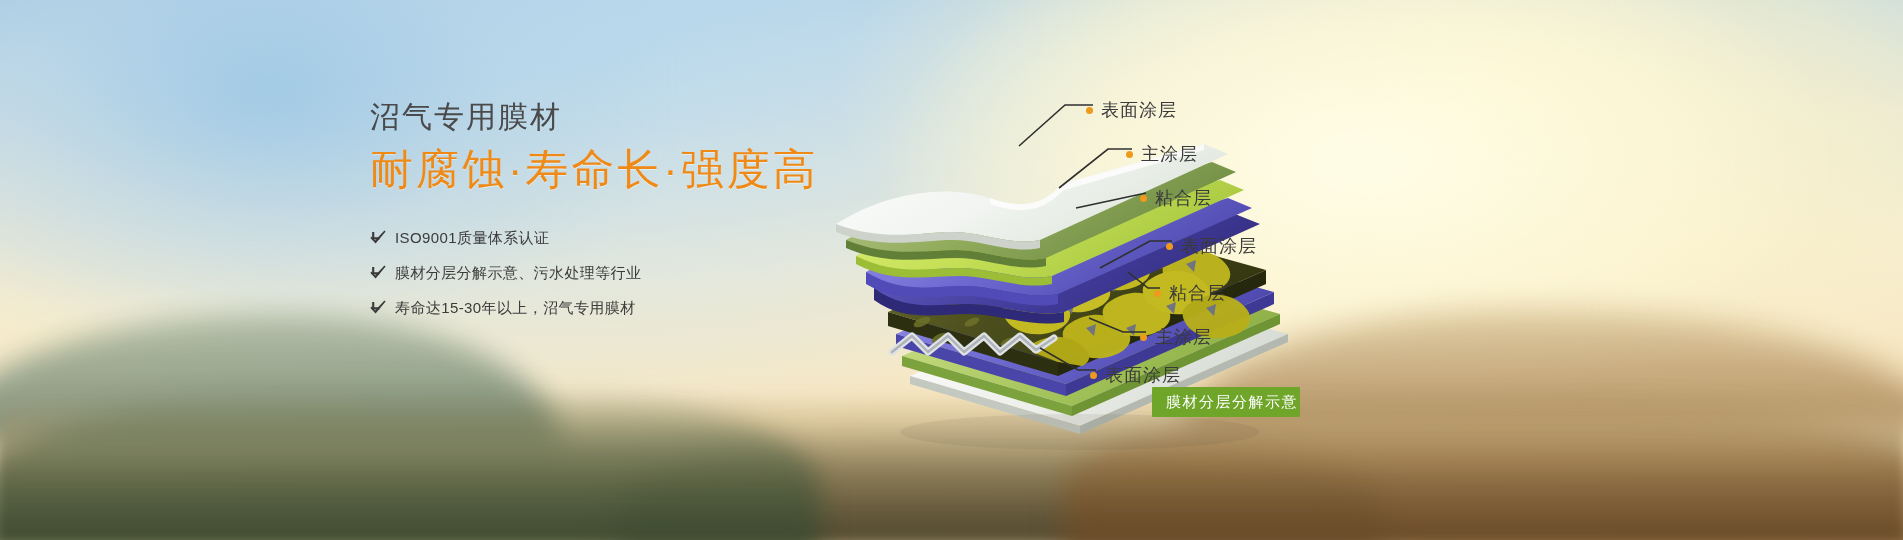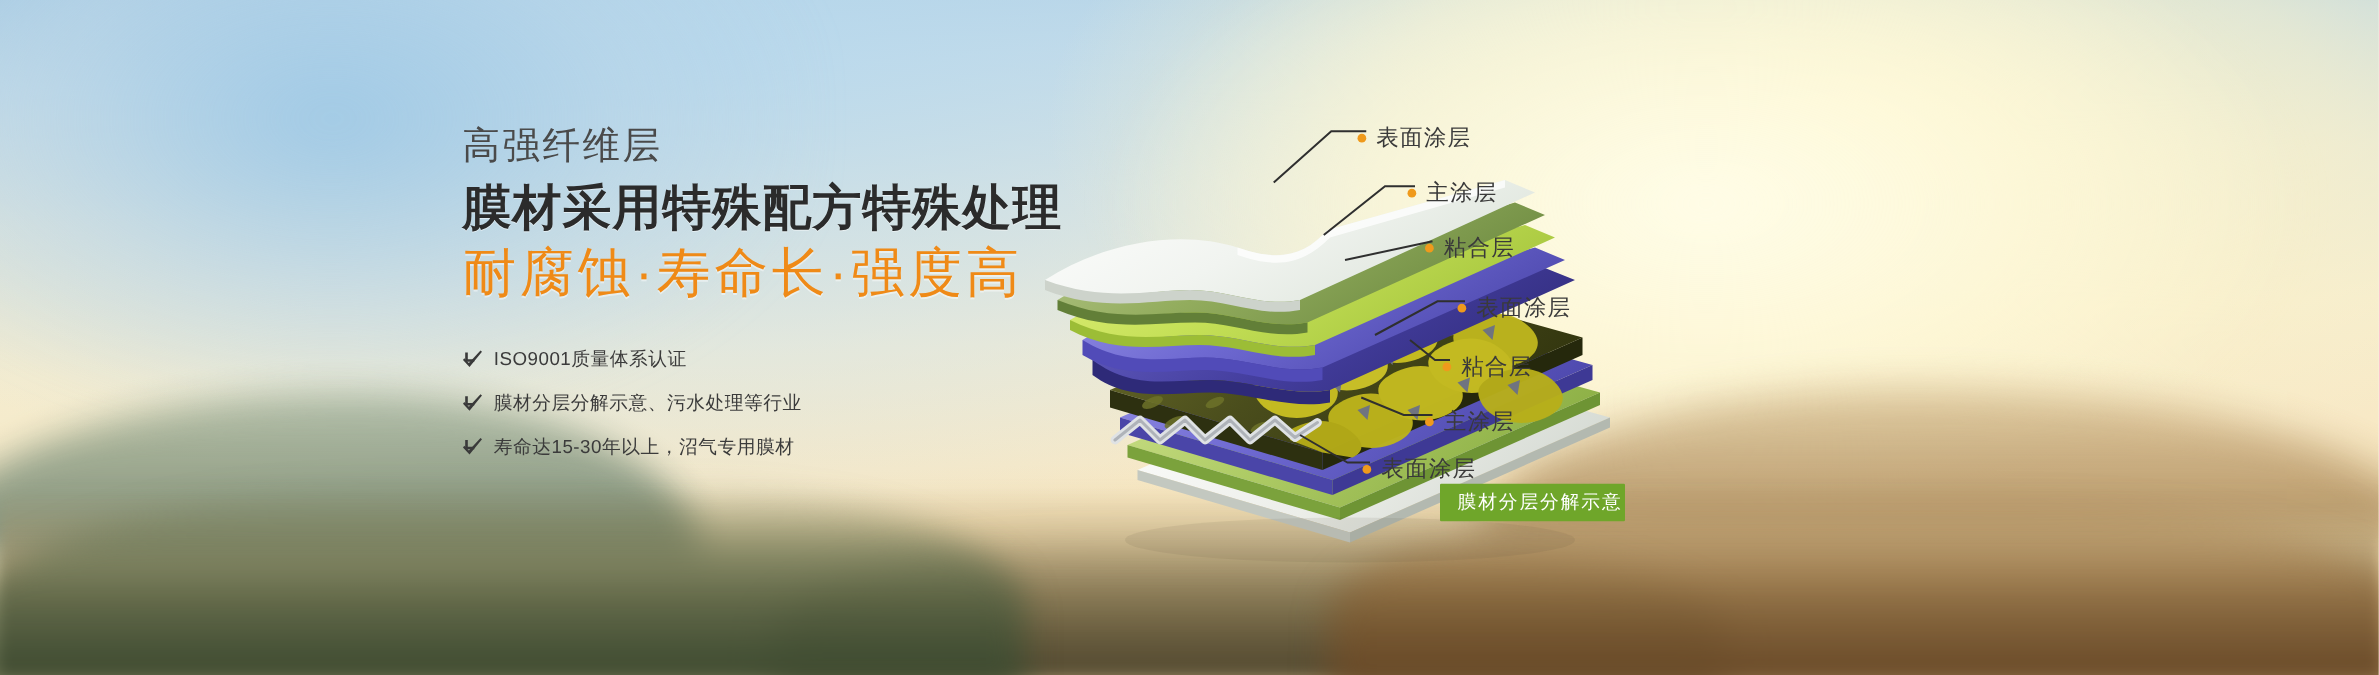--- a/index.html
+++ b/index.html
@@ -216,22 +216,21 @@
   <div class="bg-glow-left"></div>
   <div class="bg-glow-center"></div>
   <div class="hill hill-far-left"></div>
   <div class="hill hill-far-right"></div>
   <div class="ground"></div>
   <div class="ground-mid"></div>
   <div class="ground-left"></div>
   <div class="ground-right"></div>
 
   <div class="copy">
-    <div class="kicker">高强纤维层</div>
-    <div class="headline">膜材采用特殊配方特殊处理</div>
+    <div class="kicker">沼气专用膜材</div>
     <div class="headline-accent">耐腐蚀·寿命长·强度高</div>
 
     <ul class="features">
       <li class="feature-item">
         <span class="check-icon">
           <svg width="16" height="16" viewBox="0 0 16 16" aria-hidden="true">
             <path d="M1.4 7.6 L5.1 11.4 L14.4 1.4 L15.6 2.4 L5.6 14.6 L0.4 8.9 Z" fill="currentColor"></path>
             <path d="M3.2 3.0 L3.2 9.4 L9.4 9.4" fill="none" stroke="currentColor" stroke-width="2.1"></path>
           </svg>
         </span>

